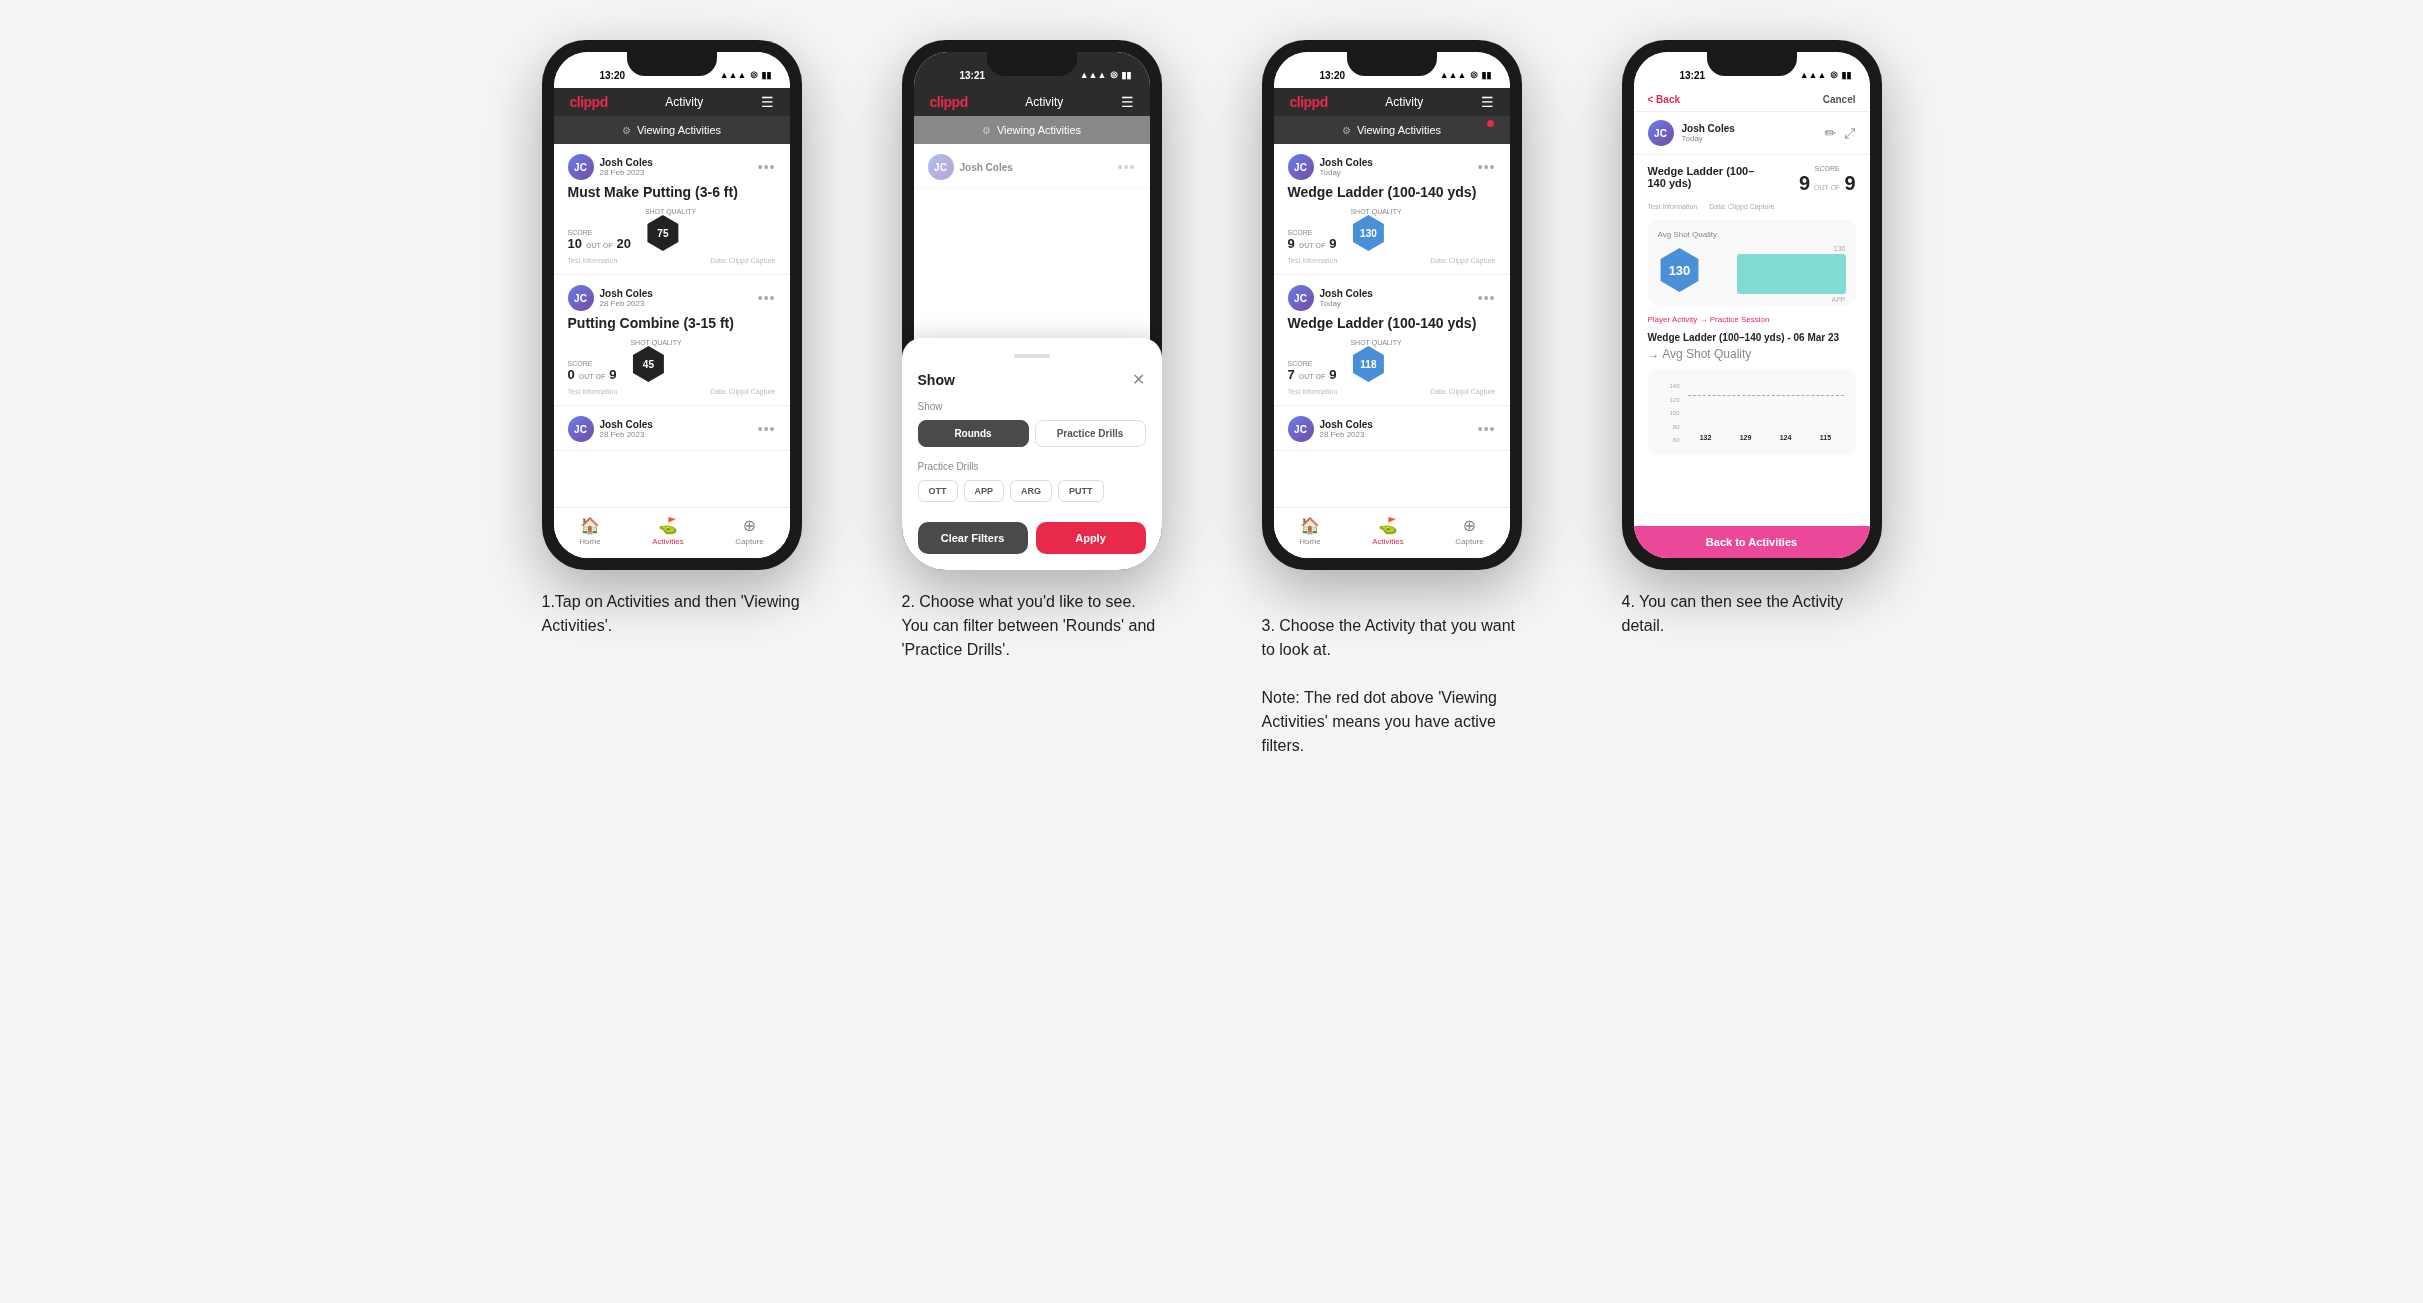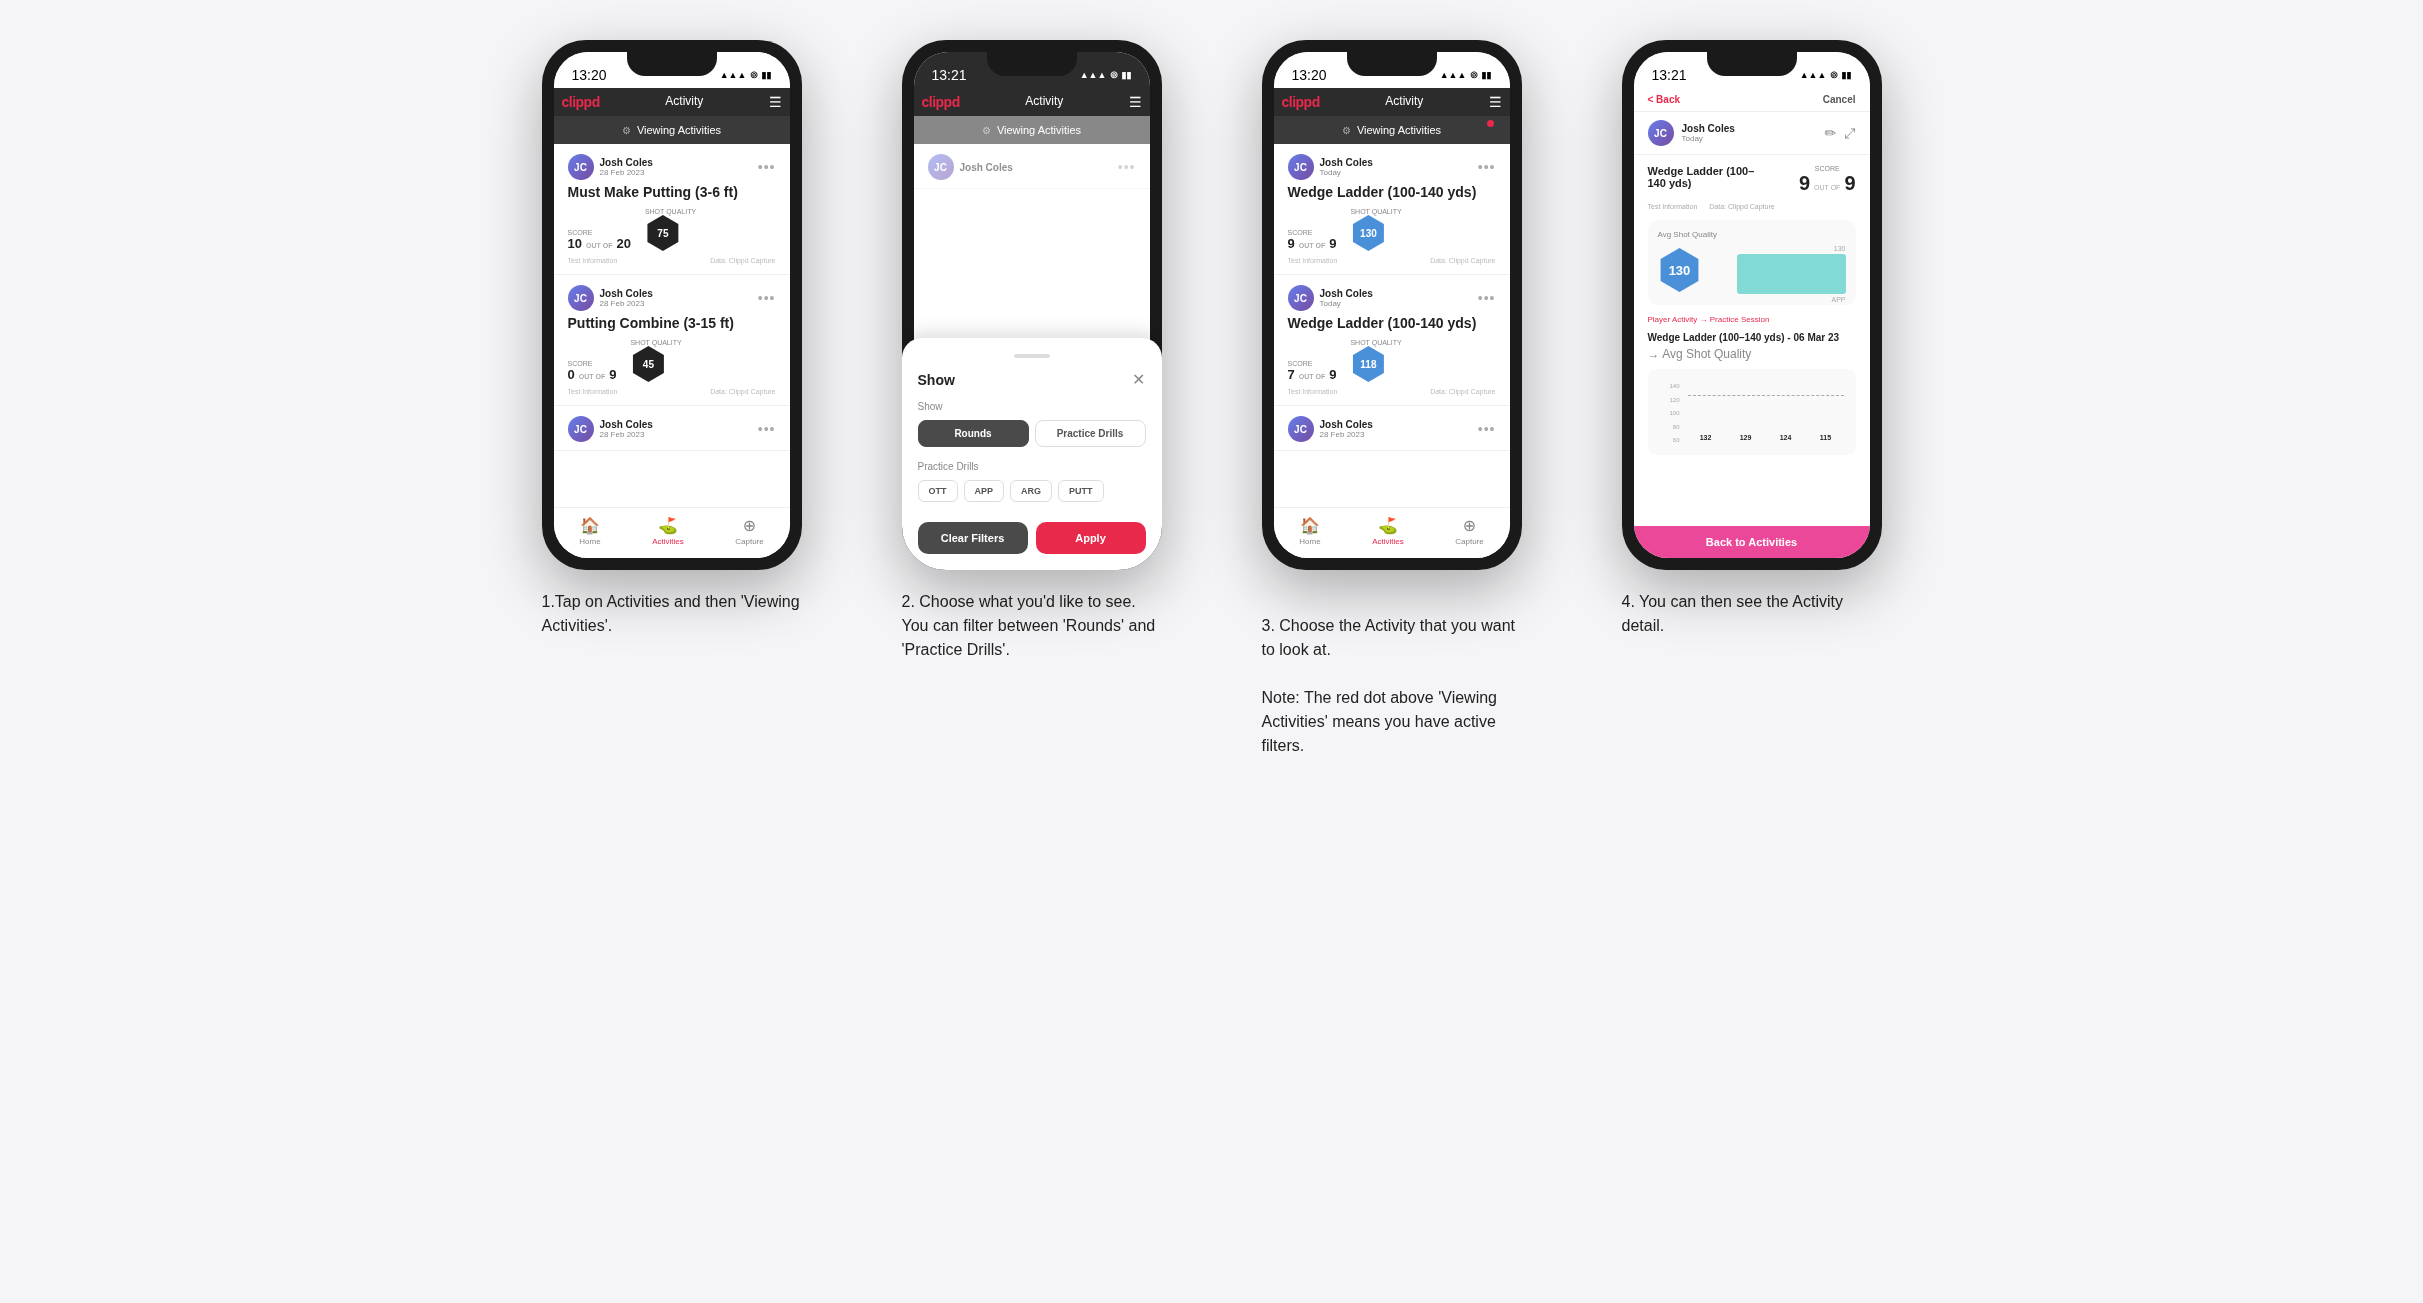--- a/index.html
+++ b/index.html
@@ -62,27 +62,28 @@
       justify-content: space-between;
       align-items: center;
       padding: 14px 18px 4px;
       font-size: 10px;
       font-weight: 600;
       color: #000;
       background: #fff;
       min-height: 36px;
     }
     .status-bar.dark { background: #2c2c2c; color: #fff; }
-    .status-time { font-size: 14px; font-weight: 400; }
+    .status-time { font-size: 10px; font-weight: 700; margin-left: 28px; }
     .status-icons { display: flex; gap: 4px; align-items: center; font-size: 9px; }
     
     .app-nav {
       display: flex;
       justify-content: space-between;
-      padding: 6px 8px;
+      align-items: center;
+      padding: 6px 16px;
       background: #2c2c2c;
     }
     .app-nav-logo {
       color: #e8294c;
       font-size: 14px;
       font-weight: 800;
       letter-spacing: -0.5px;
     }
     .app-nav-title { color: #fff; font-size: 12px; font-weight: 500; }
     .app-nav-menu { color: #fff; font-size: 14px; }

